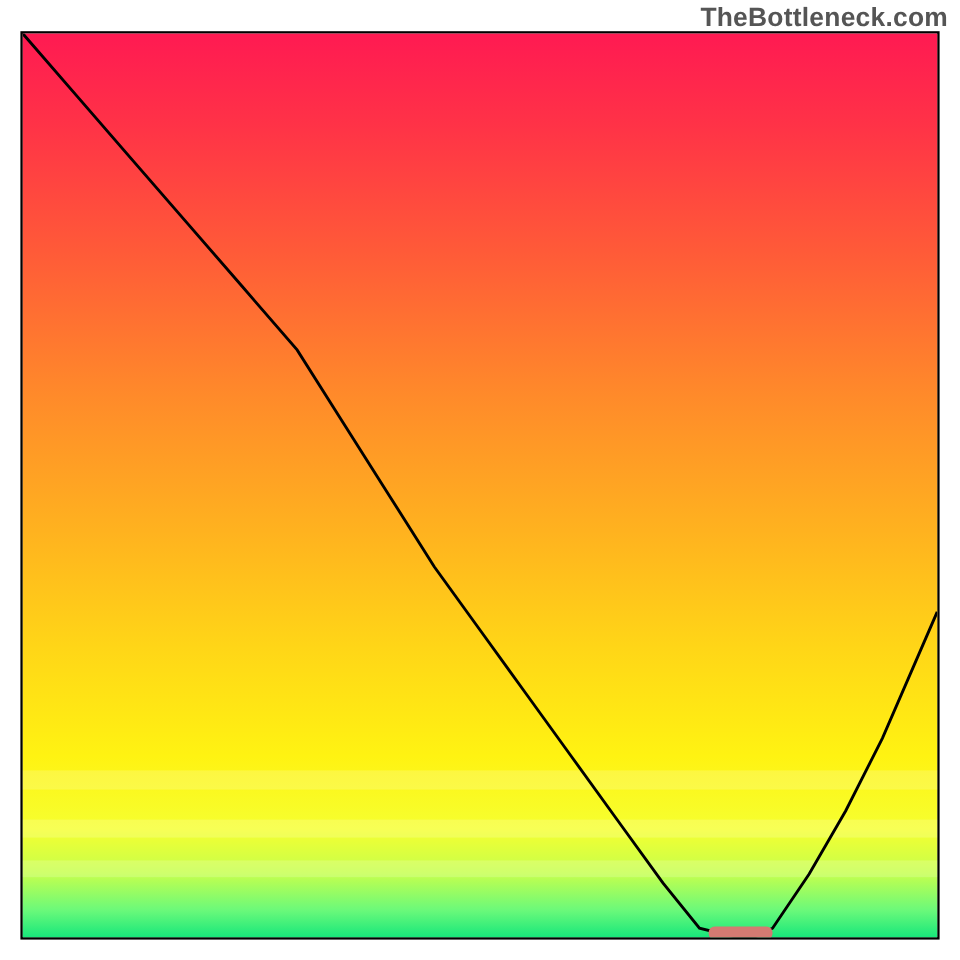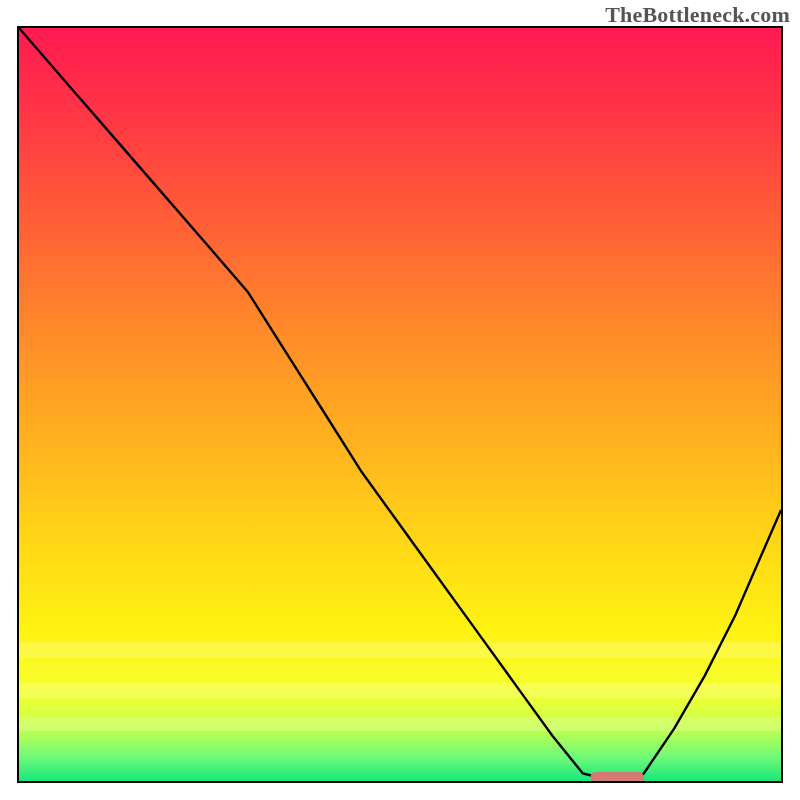--- a/index.html
+++ b/index.html
@@ -8,21 +8,20 @@
     width: 800px;
     height: 800px;
     overflow: hidden;
     background: #ffffff;
     font-family: Arial, Helvetica, sans-serif;
   }
   .wrap {
     position: relative;
     width: 800px;
     height: 608px;
-    font-family: Liberation Serif, serif;
   }
   .watermark {
     position: absolute;
     top: 2px;
     right: 10px;
     font-size: 22px;
     font-weight: 600;
     color: #555555;
     letter-spacing: 0.2px;
   }

